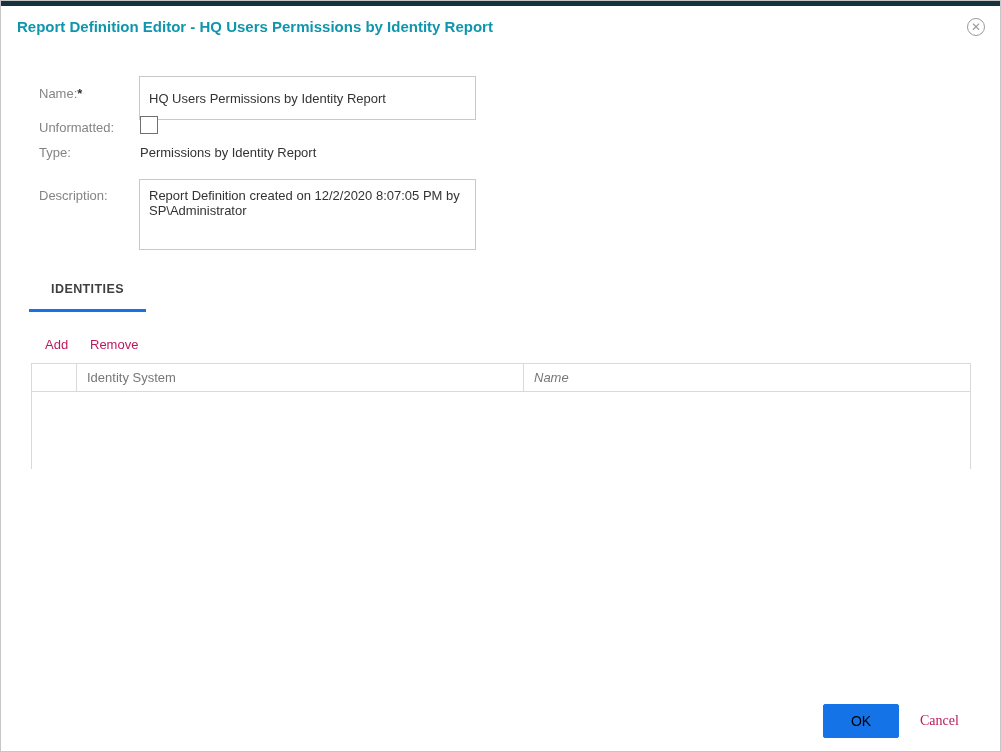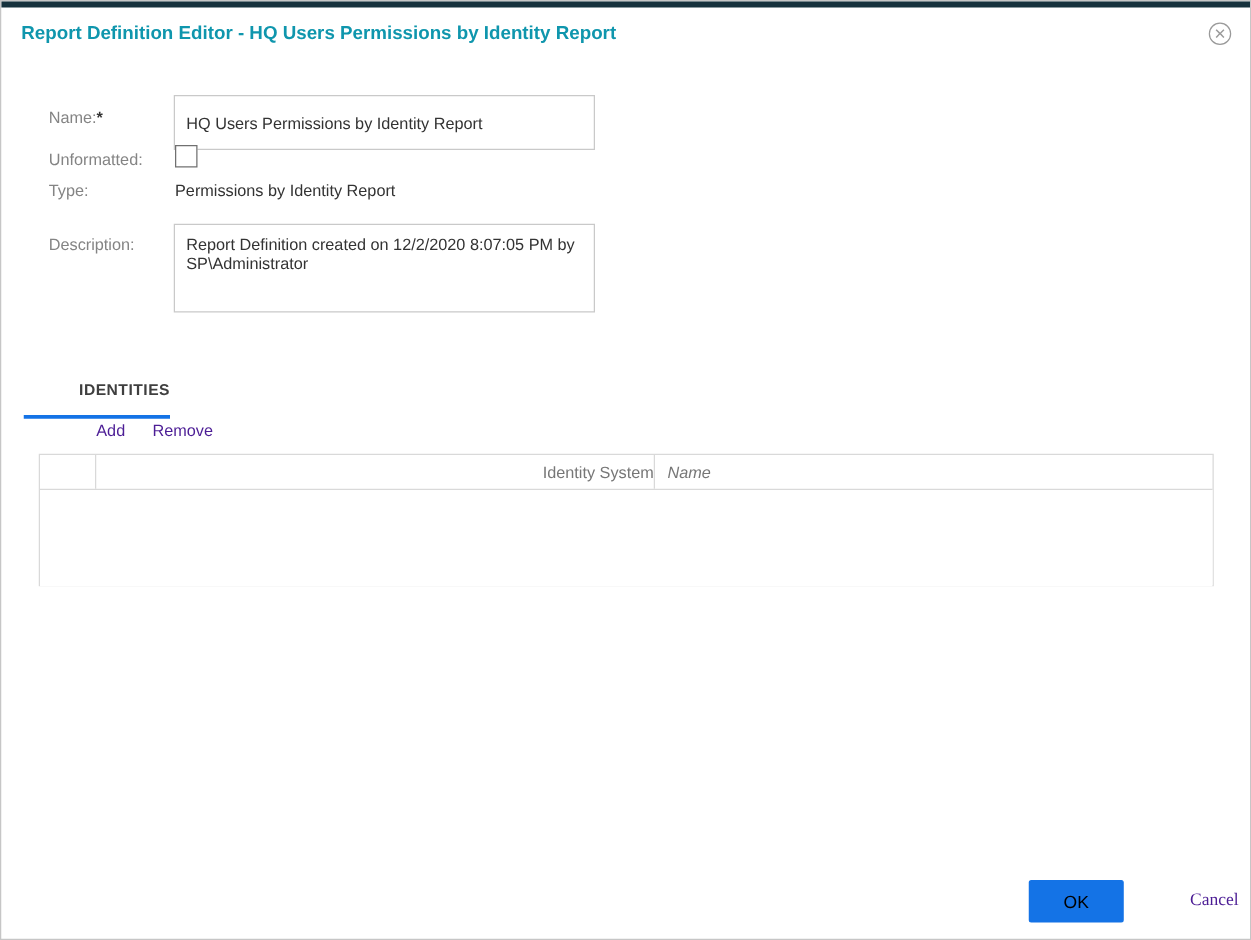--- a/index.html
+++ b/index.html
@@ -58,53 +58,52 @@
   }
   .desc-box {
     position: absolute; left: 138px; top: 178px;
     width: 337px; height: 71px;
     border: 1px solid #c9c9c9;
     font-size: 13px; color: #333;
     padding: 8px 9px; line-height: 15px;
     overflow: hidden;
   }
   .tab {
-    position: absolute; left: 18px; top: 281px;
-    width: 117px; text-align: right;
+    position: absolute; left: 28px; top: 281px;
+    width: 117px; text-align: center;
     padding-bottom: 13px;
     border-bottom: 3px solid #1473e6;
     font-size: 12.5px; font-weight: bold;
     color: #3f3f3f; letter-spacing: 0.4px;
     cursor: pointer;
-    margin-top: 23px;
   }
   .link {
-    font-size: 13px; color: #4c1d95;
-    cursor: pointer; text-decoration: none; margin-left: 32px;
+    font-size: 13px; color: #be185d;
+    cursor: pointer; text-decoration: none;
   }
   .link-add    { position: absolute; left: 44px; top: 336px; }
   .link-remove { position: absolute; left: 89px; top: 336px; }
   .grid {
     position: absolute; left: 30px; top: 362px;
     width: 940px; height: 106px;
     border: 1px solid #d9d9d9;
   }
   .grid-header {
     display: flex; height: 28px;
     border-bottom: 1px solid #d9d9d9;
   }
   .grid-header .cell {
     font-size: 13px; color: #777;
     line-height: 27px; padding-left: 10px;
     border-right: 1px solid #d9d9d9;
     overflow: hidden; white-space: nowrap;
   }
   .grid-header .cell:last-child { border-right: none; font-style: italic; }
   .col-sel  { width: 45px; flex: 0 0 45px; }
-  .col-sys  { width: 447px; flex: 0 0 447px; text-align: right; }
+  .col-sys  { width: 447px; flex: 0 0 447px; }
   .col-name { flex: 1 1 auto; }
   .grid-body { height: 77px; background: #fff; }
   .ok-btn {
     position: absolute; left: 822px; top: 703px;
     width: 76px; height: 34px;
     background: #1473e6; color: #000000;
     border: 1px solid #1473e6; border-radius: 2px;
     font-family: "Liberation Sans", sans-serif;
     font-size: 14px; cursor: pointer;
   }

